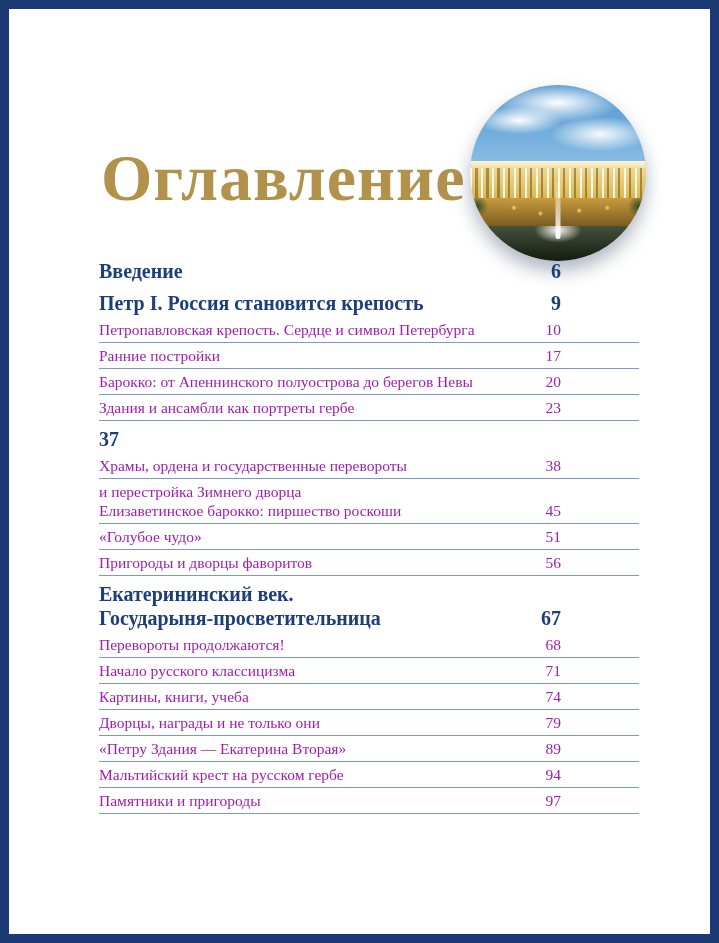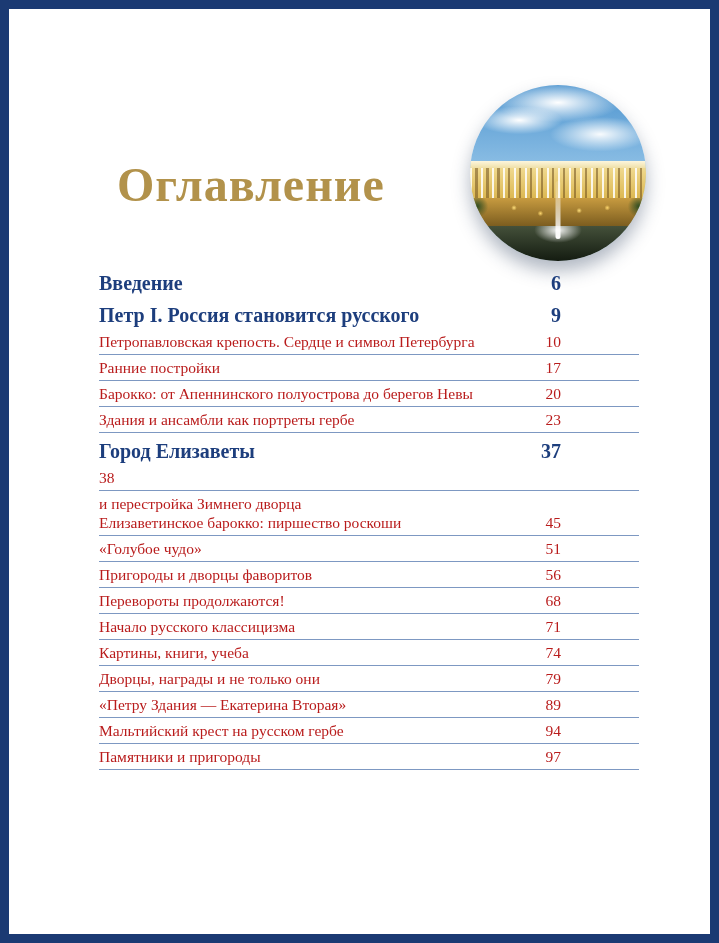--- a/index.html
+++ b/index.html
@@ -8,22 +8,22 @@
     width:719px;height:943px;
     box-sizing:border-box;
     border:9px solid #1b3a73;
     background:#ffffff;
     font-family:"Liberation Serif", serif;
     overflow:hidden;
   }
   .title{
     position:absolute;
     left:92px;top:136px;
-    margin:16px;
-    font-size:48px;
+    margin:0;
+    font-size:66px;
     line-height:1;
     font-weight:600;
     letter-spacing:1px;
     color:#b2924b;
   }
   
   .photo{
     position:absolute;
     top:76px;right:64px;
     width:176px;height:176px;
@@ -69,34 +69,34 @@
   }
   .photo .jet{
     position:absolute;left:50%;top:96px;width:5px;height:58px;
     transform:translateX(-50%);
     border-radius:3px;
     background:linear-gradient(180deg, rgba(255,255,255,0.15), #ffffff);
   }
   
   .toc{
     position:absolute;
-    left:90px;top:256px;
+    left:90px;top:244px;
     width:540px;
   }
   .row{
     display:flex;
     align-items:flex-end;
     justify-content:space-between;
   }
   .row .t{flex:1;}
   .row .p{white-space:nowrap;margin-right:78px;}
   .row.section{
     font-size:15.5px;
     line-height:19px;
-    color:#b91c1c;
+    color:#a21caf;
     padding:3px 0;
     border-bottom:1px solid #7d98c2;
   }
   .row.chapter{
     font-size:20px;
     line-height:24px;
     font-weight:bold;
     color:#1d3e7d;
     padding:6px 0 2px 0;
   }
@@ -121,21 +121,21 @@
 
     <div class="row chapter">
       <div class="t">
         <div>Введение</div>
       </div>
       <div class="p">6</div>
     </div>
 
     <div class="row chapter">
       <div class="t">
-        <div>Петр I. Россия становится русского</div>
+        <div>Петр I. Россия становится крепость</div>
       </div>
       <div class="p">9</div>
     </div>
 
     <div class="row section">
       <div class="t">
         <div>Петропавловская крепость. Сердце и символ Петербурга</div>
       </div>
       <div class="p">10</div>
     </div>
@@ -155,27 +155,27 @@
     </div>
 
     <div class="row section">
       <div class="t">
         <div>Здания и ансамбли как портреты гербе</div>
       </div>
       <div class="p">23</div>
     </div>
 
     <div class="row chapter">
-      <div class="t">
-        <div>Город Елизаветы</div>
-      </div>
       <div class="p">37</div>
     </div>
 
     <div class="row section">
+      <div class="t">
+        <div>Храмы, ордена и государственные перевороты</div>
+      </div>
       <div class="p">38</div>
     </div>
 
     <div class="row section">
       <div class="t">
         <div>и перестройка Зимнего дворца</div>
         <div>Елизаветинское барокко: пиршество роскоши</div>
       </div>
       <div class="p">45</div>
     </div>
@@ -187,20 +187,27 @@
       <div class="p">51</div>
     </div>
 
     <div class="row section">
       <div class="t">
         <div>Пригороды и дворцы фаворитов</div>
       </div>
       <div class="p">56</div>
     </div>
 
+    <div class="row chapter">
+      <div class="t">
+        <div>Екатерининский век.</div>
+        <div>Государыня-просветительница</div>
+      </div>
+      <div class="p">67</div>
+    </div>
 
     <div class="row section">
       <div class="t">
         <div>Перевороты продолжаются!</div>
       </div>
       <div class="p">68</div>
     </div>
 
     <div class="row section">
       <div class="t">

